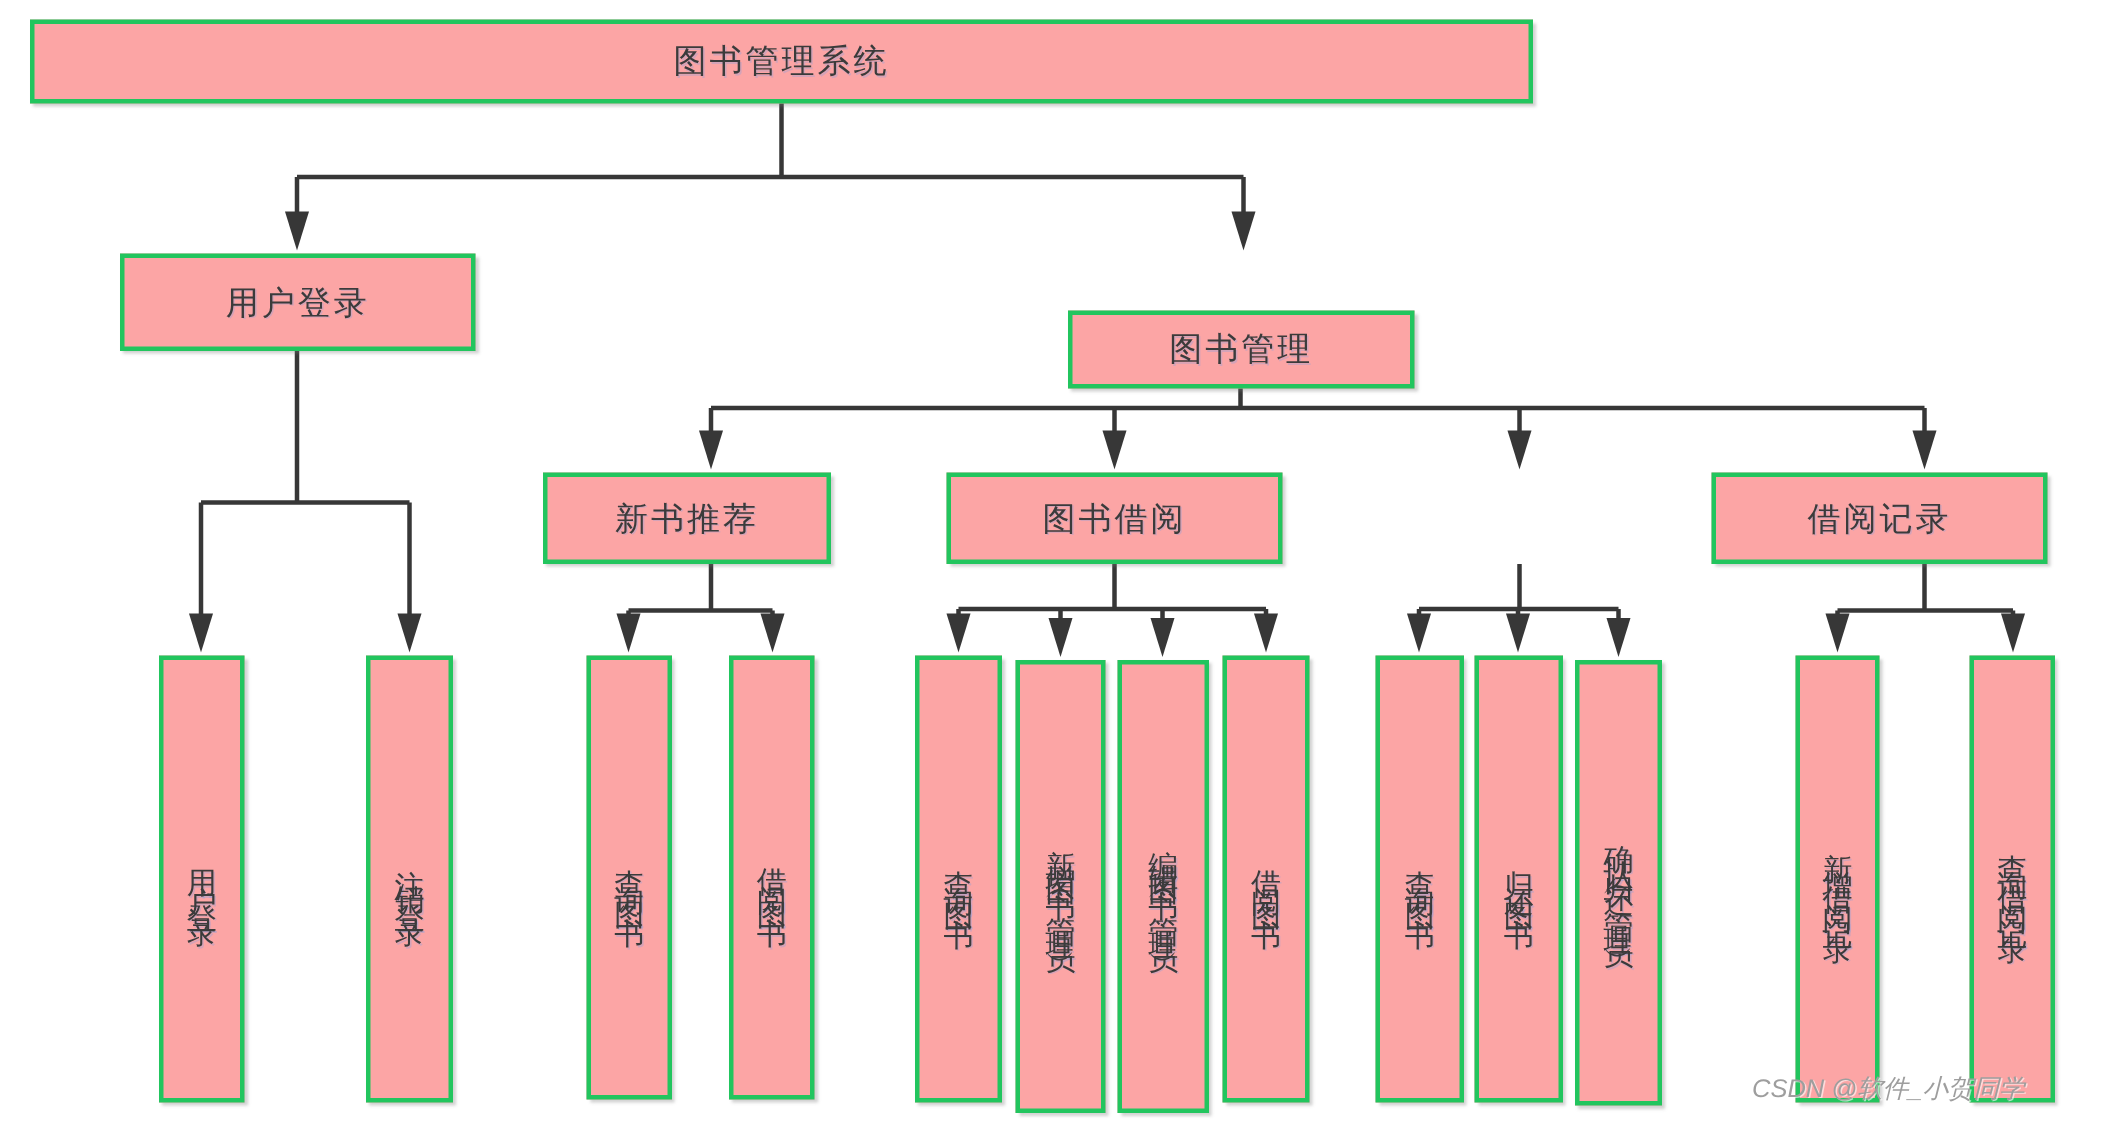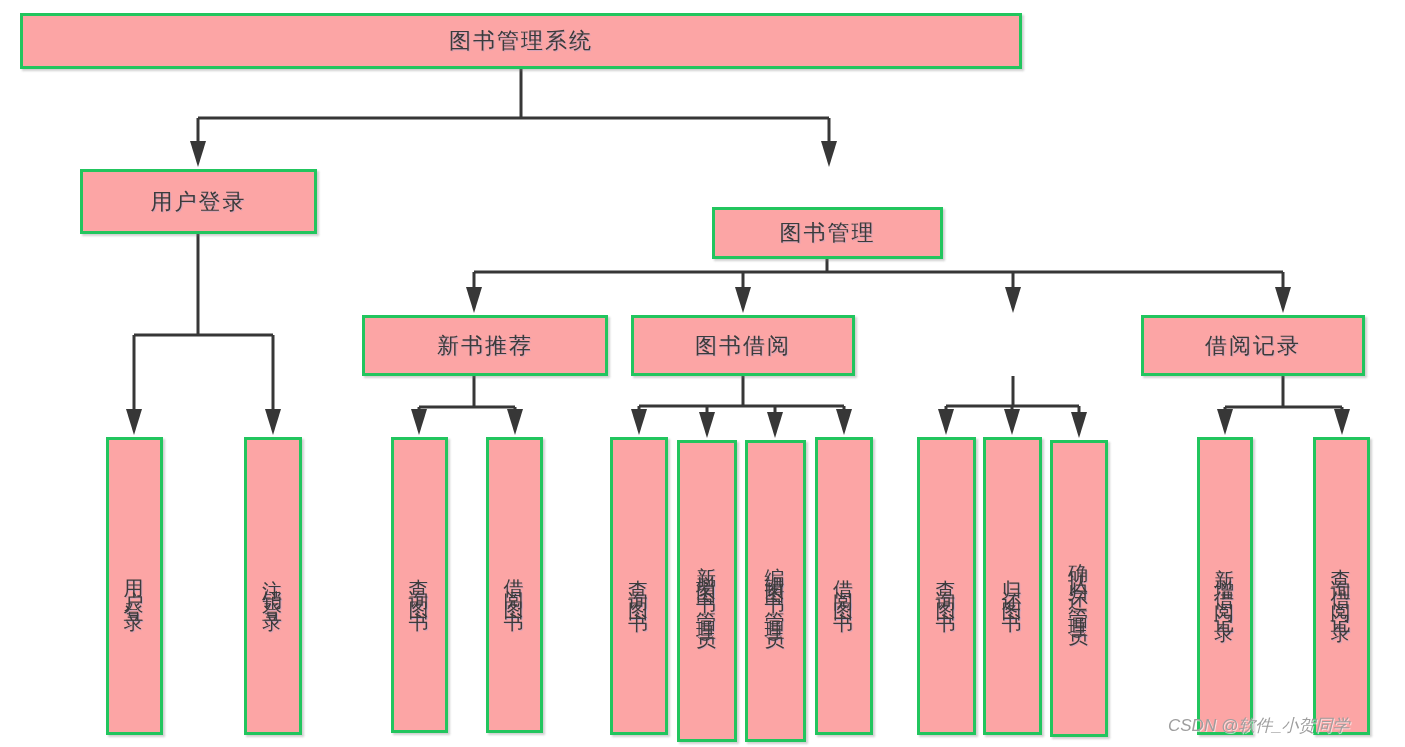--- a/index.html
+++ b/index.html
@@ -119,21 +119,21 @@
     <span class="lbl">图书管理系统</span>
   </div>
 
   <div class="node h" style="left:80px;top:169px;width:237px;height:65px;">
     <span class="lbl">用户登录</span>
   </div>
   <div class="node h" style="left:712px;top:169px;width:231px;height:52px;margin-top:38px;">
     <span class="lbl">图书管理</span>
   </div>
 
-  <div class="node h" style="left:362px;top:315px;width:246px;height:61px;">
+  <div class="node h" style="left:362px;top:315px;width:192px;height:61px;">
     <span class="lbl">新书推荐</span>
   </div>
   <div class="node h" style="left:631px;top:315px;width:224px;height:61px;">
     <span class="lbl">图书借阅</span>
   </div>
   <div class="node h" style="left:1141px;top:315px;width:224px;height:61px;">
     <span class="lbl">借阅记录</span>
   </div>
 
   <div class="node v" style="left:106px;top:437px;width:57px;height:298px;">

